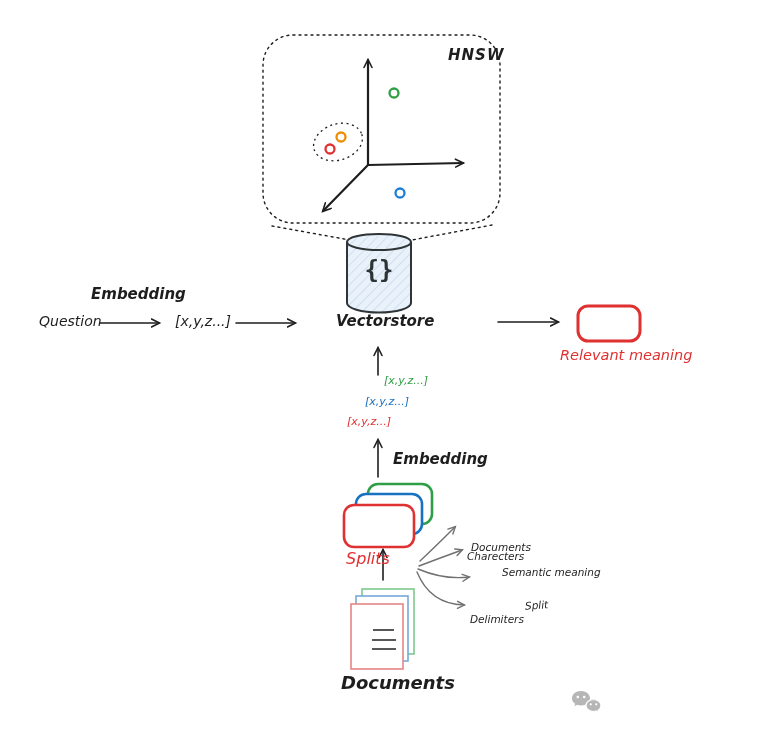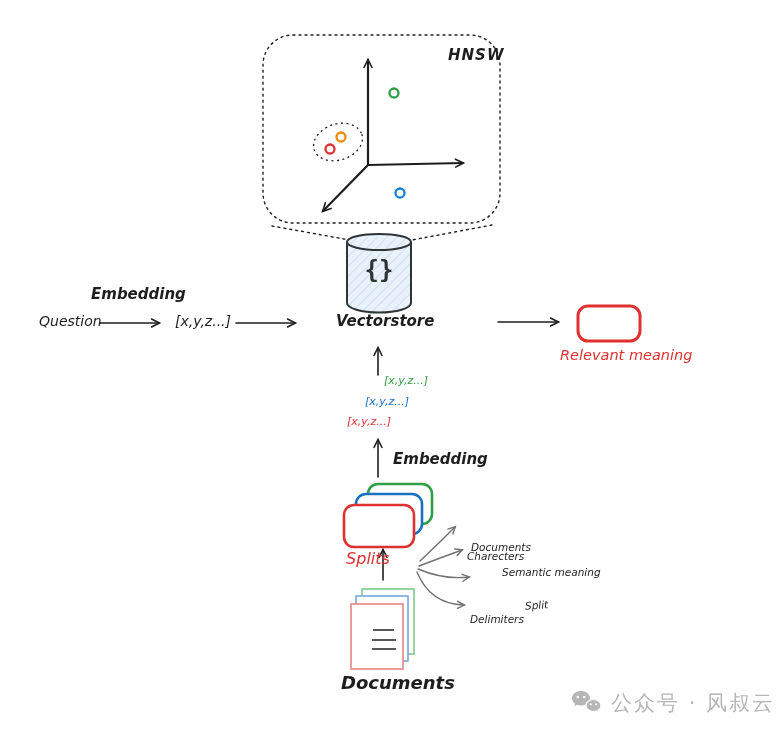--- a/index.html
+++ b/index.html
@@ -155,16 +155,15 @@
     <svg width="32" height="28" viewBox="0 0 32 28">
       <g fill="#b6b6b6">
         <path d="M10,2 C4.9,2 1,5.2 1,9.2 C1,11.5 2.3,13.4 4.2,14.7 L3.4,17.2 L6.3,15.7 C7.4,16.1 8.7,16.4 10,16.4 C15.1,16.4 19,13.2 19,9.2 C19,5.2 15.1,2 10,2 Z"></path>
         <circle cx="6.8" cy="8" r="1.3" fill="#ffffff"></circle>
         <circle cx="13.2" cy="8" r="1.3" fill="#ffffff"></circle>
         <path d="M22.5,10.5 C18.4,10.5 15,13.2 15,16.5 C15,19.8 18.4,22.5 22.5,22.5 C23.6,22.5 24.6,22.3 25.5,22 L28,23.3 L27.3,21.2 C28.9,20.1 30,18.4 30,16.5 C30,13.2 26.6,10.5 22.5,10.5 Z" stroke="#ffffff" stroke-width="1.2"></path>
         <circle cx="19.8" cy="15.3" r="1.1" fill="#ffffff"></circle>
         <circle cx="25.2" cy="15.3" r="1.1" fill="#ffffff"></circle>
       </g>
     </svg>
-    <span>公众号 · 风叔云</span>
   </div>
 
 </div>
 
 </body></html>

